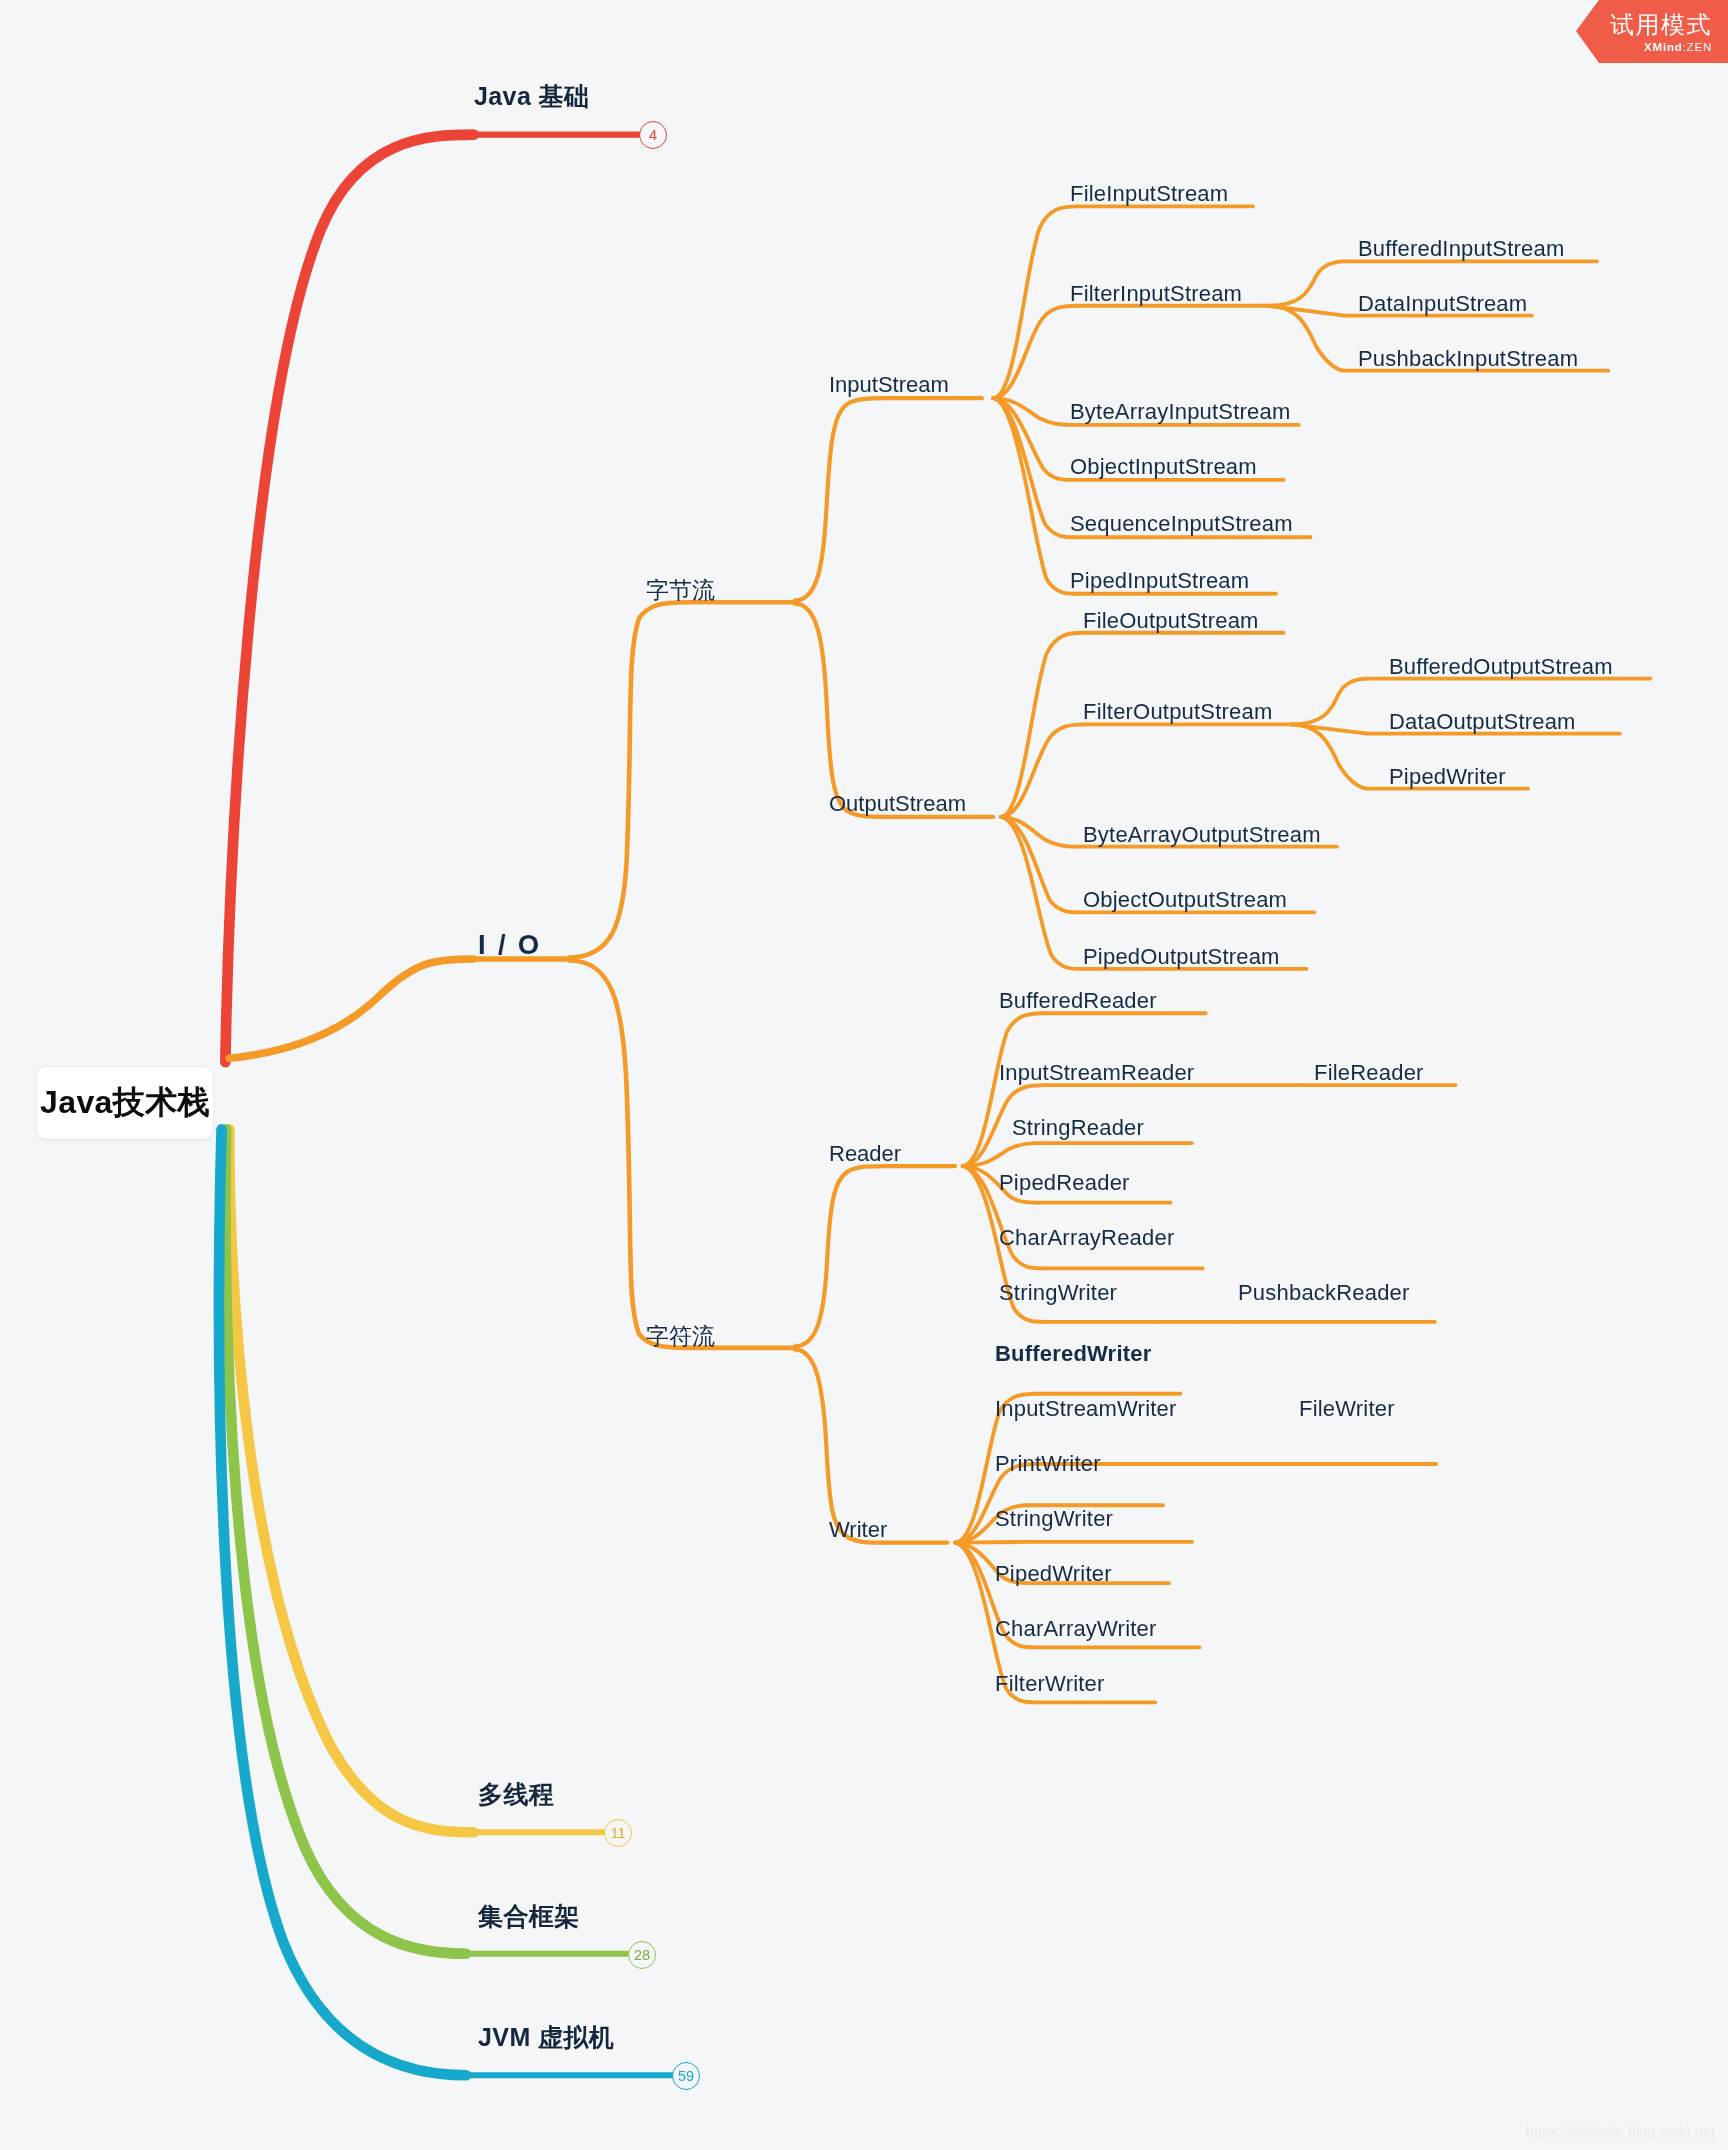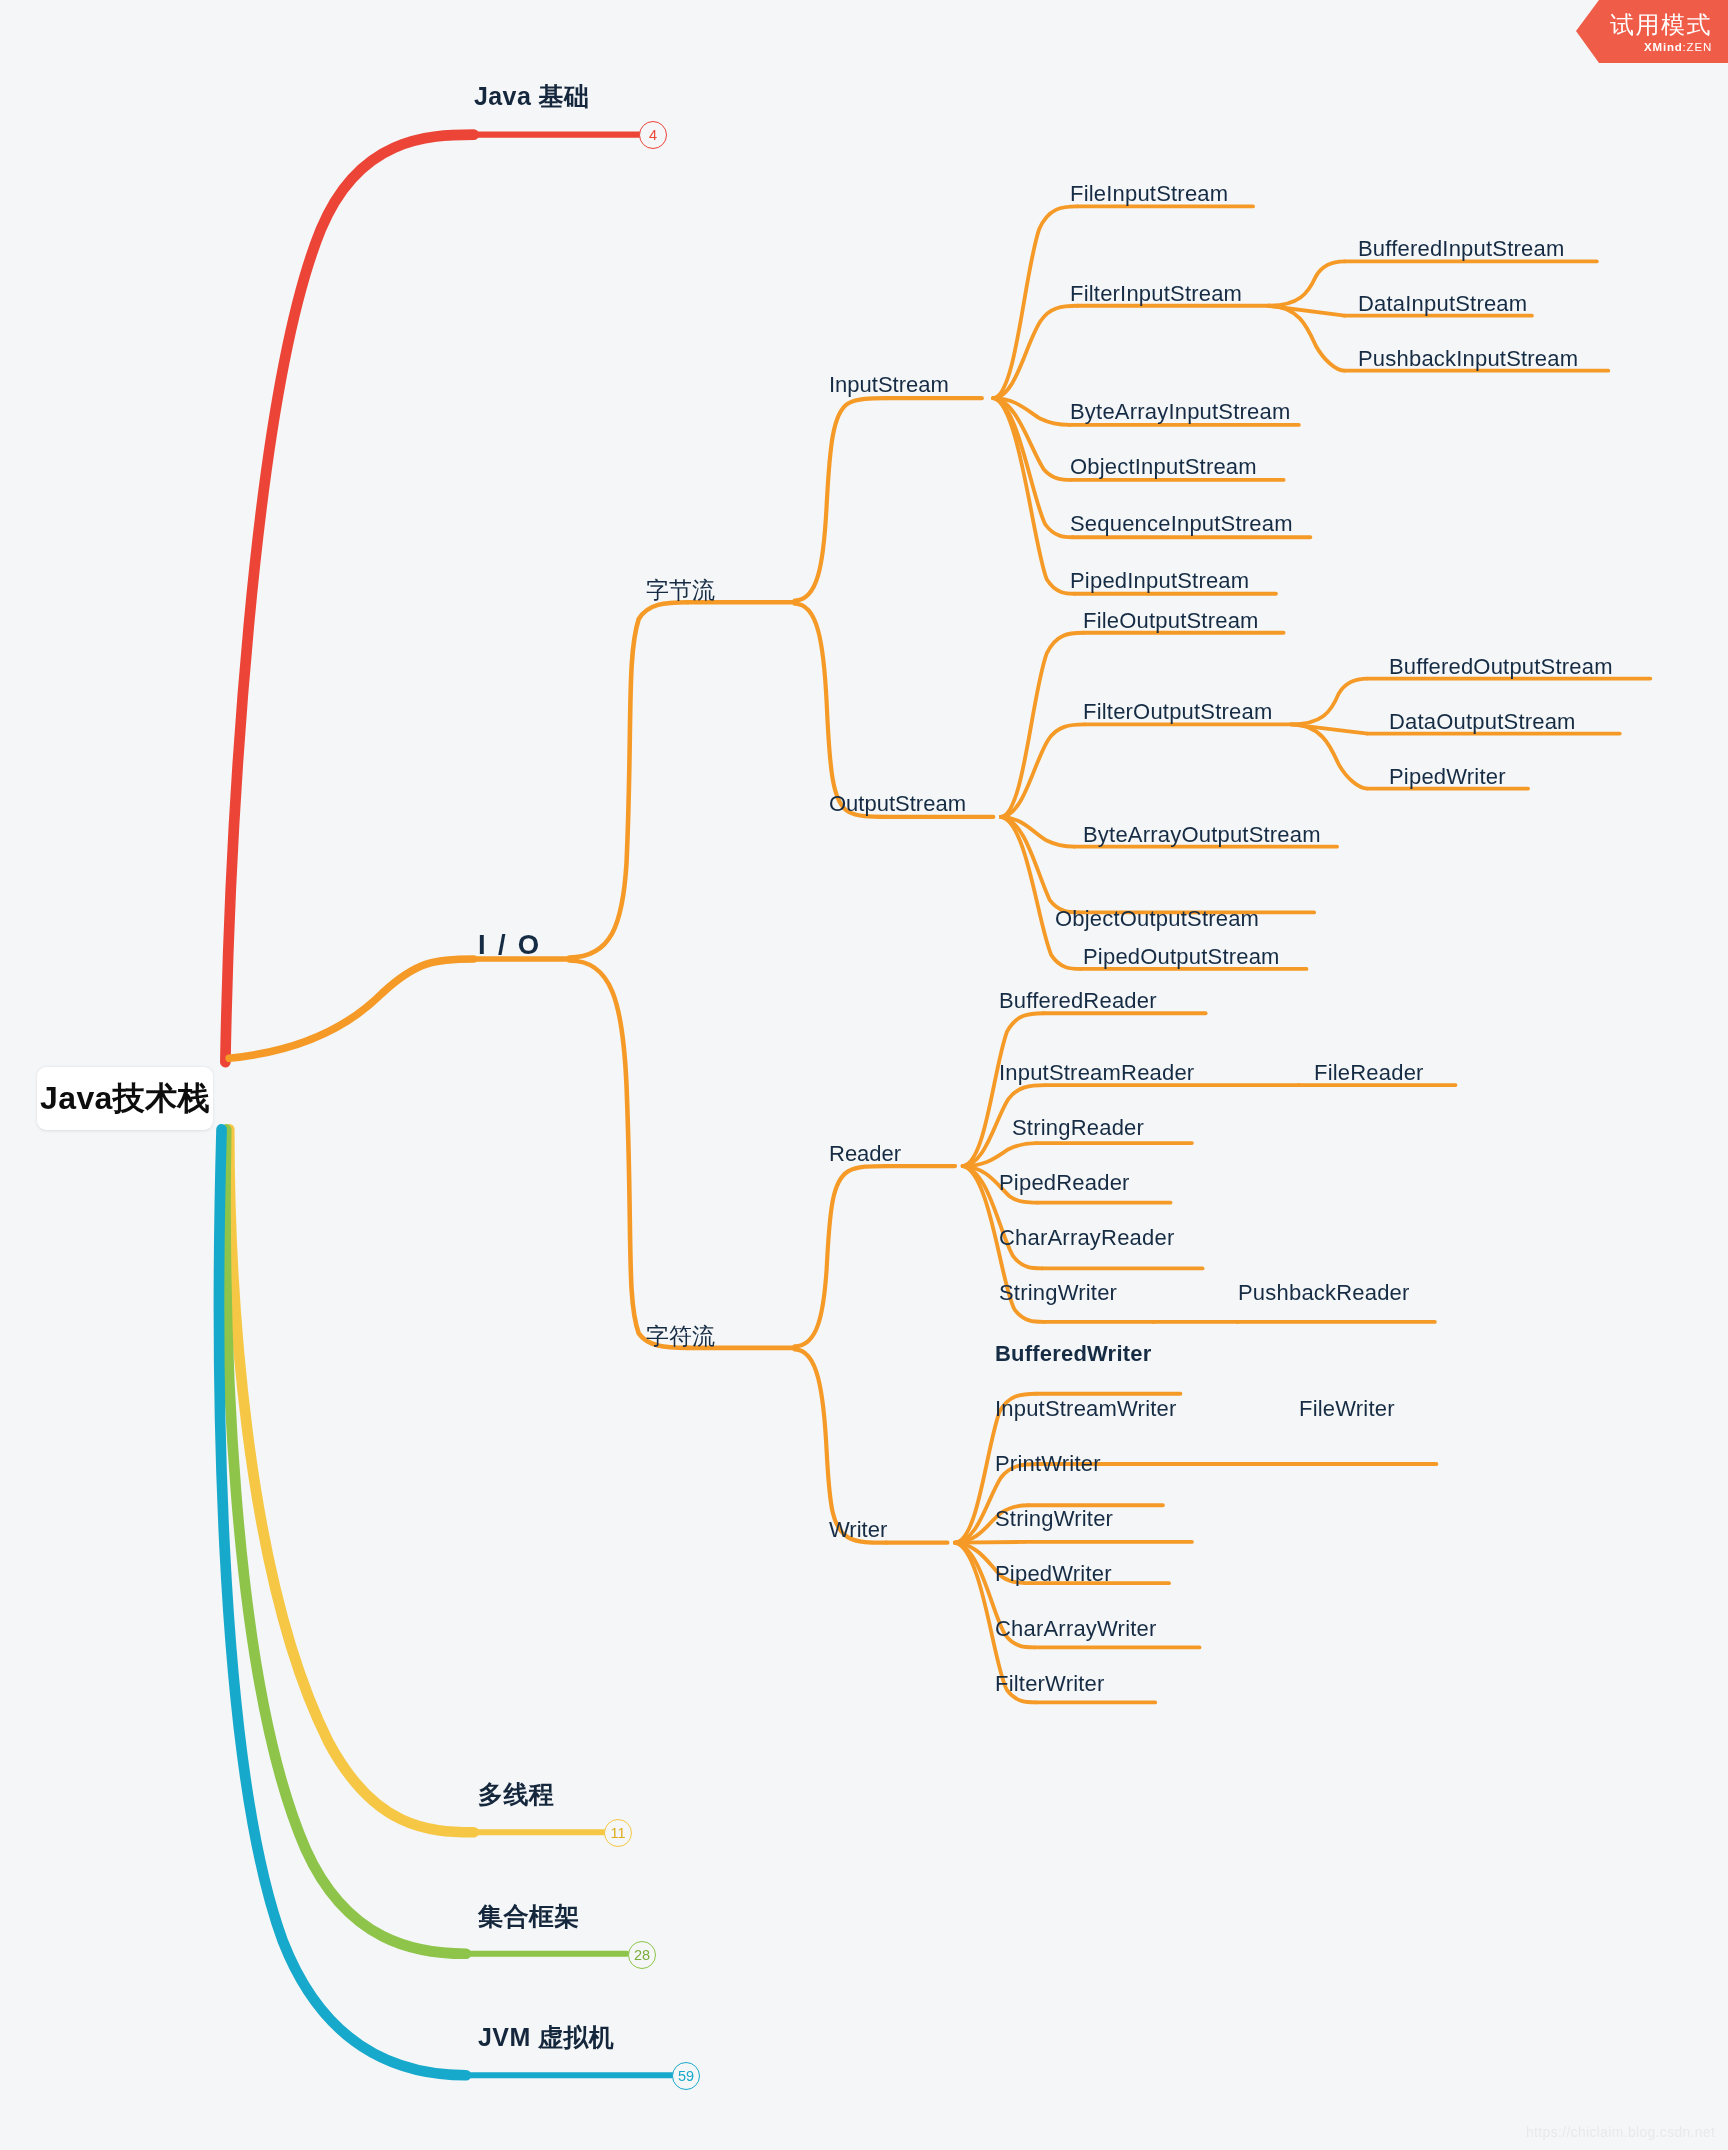--- a/index.html
+++ b/index.html
@@ -15,21 +15,21 @@
   
   .node{position:absolute;white-space:nowrap;color:#162c44;line-height:1;}
   .leaf{font-size:22px;letter-spacing:0.2px;}
   .mid{font-size:22px;}
   .sub{font-size:23px;}
   .io-label{font-size:27.5px;font-weight:bold;letter-spacing:2.3px;}
   .main-label{font-size:25px;font-weight:bold;color:#15273c;letter-spacing:0.4px;}
 
   
   .root{
-    position:absolute;left:37px;top:1067px;width:176px;height:63px;
+    position:absolute;left:37px;top:1067px;width:176px;height:72px;
     background:#ffffff;border-radius:9.2px;
     box-shadow:0 0.8px 3.1px rgba(0,0,0,.10);
     display:flex;align-items:center;justify-content:center;
     font-size:32px;font-weight:bold;color:#0d0d0d;letter-spacing:0.4px;
     z-index:5;
   }
 
   
   .badge{
     position:absolute;width:26px;height:26px;border-radius:50%;
@@ -234,21 +234,21 @@
   <div class="node leaf" style="left:1070px;top:513px;">SequenceInputStream</div>
   <div class="node leaf" style="left:1070px;top:570px;">PipedInputStream</div>
 
   <div class="node leaf" style="left:1358px;top:238px;">BufferedInputStream</div>
   <div class="node leaf" style="left:1358px;top:293px;">DataInputStream</div>
   <div class="node leaf" style="left:1358px;top:348px;">PushbackInputStream</div>
 
   <div class="node leaf" style="left:1083px;top:610px;">FileOutputStream</div>
   <div class="node leaf" style="left:1083px;top:701px;">FilterOutputStream</div>
   <div class="node leaf" style="left:1083px;top:824px;">ByteArrayOutputStream</div>
-  <div class="node leaf" style="left:1055px;top:889px;margin-top:19px;">ObjectOutputStream</div>
+  <div class="node leaf" style="left:1083px;top:889px;">ObjectOutputStream</div>
   <div class="node leaf" style="left:1083px;top:946px;">PipedOutputStream</div>
 
   <div class="node leaf" style="left:1389px;top:656px;">BufferedOutputStream</div>
   <div class="node leaf" style="left:1389px;top:711px;">DataOutputStream</div>
   <div class="node leaf" style="left:1389px;top:766px;">PipedWriter</div>
 
   <div class="node leaf" style="left:999px;top:990px;">BufferedReader</div>
   <div class="node leaf" style="left:999px;top:1062px;">InputStreamReader</div>
   <div class="node leaf" style="left:1012px;top:1117px;">StringReader</div>
   <div class="node leaf" style="left:999px;top:1172px;">PipedReader</div>

